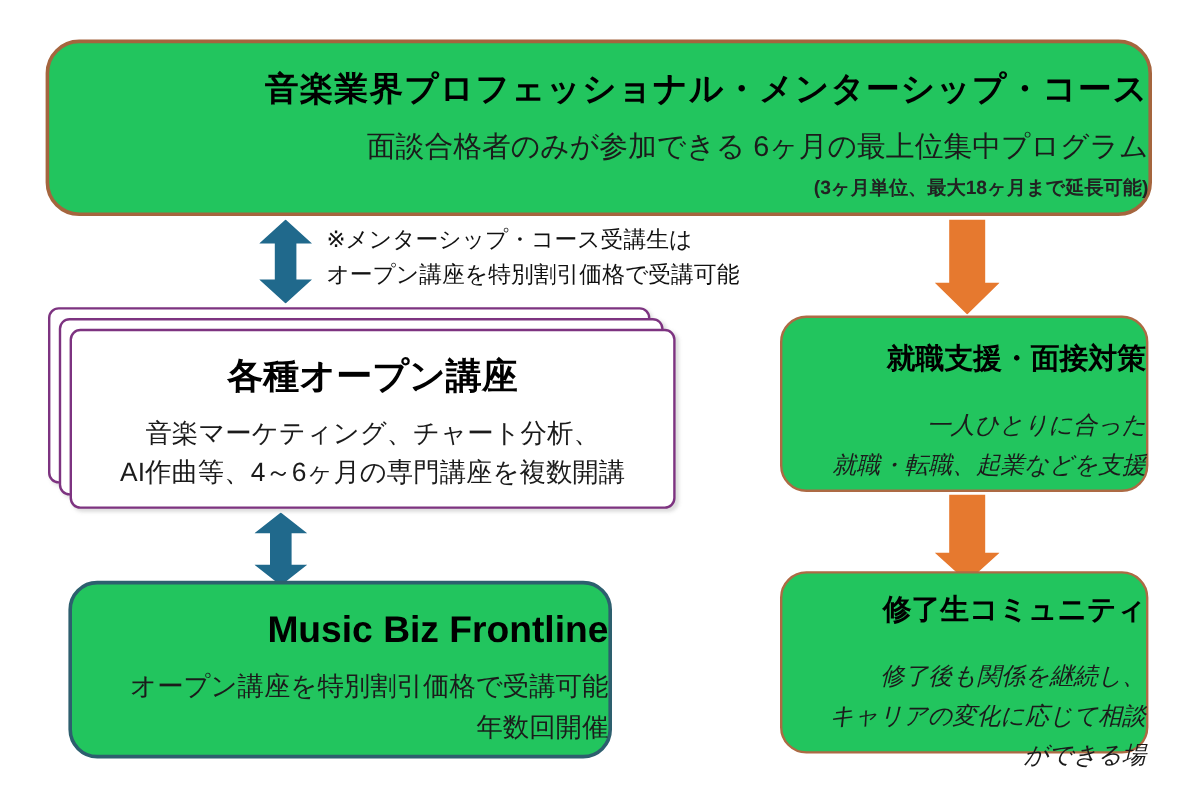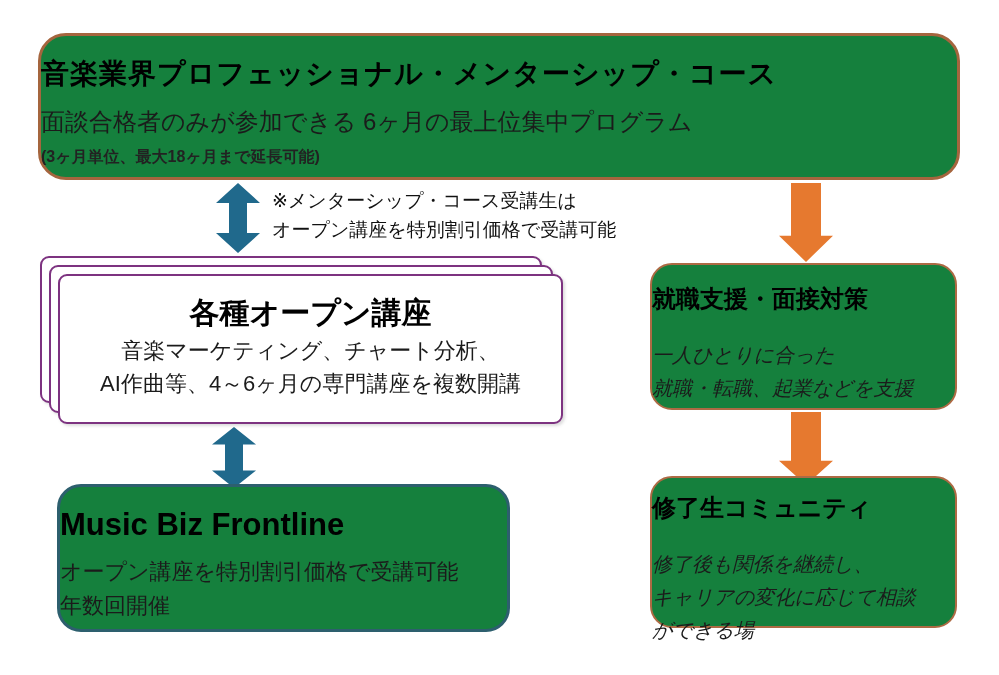--- a/index.html
+++ b/index.html
@@ -1,21 +1,21 @@
 <!DOCTYPE html>
 <html lang="ja" style="--top-border: #a5653e; --right-border: #ad6a44; --purple-border: #7d3380; --teal-border: #2d5f6e; --teal-arrow: #20698c; --orange-arrow: #e6792f;"><head>
 <meta charset="utf-8">
 <style>
   html,body{margin:0;padding:0;background:#fff;}
   .canvas{
     position:relative;width:999px;height:675px;background:#ffffff;
     font-family:"Liberation Sans","DejaVu Sans",sans-serif;
     color:#1b1b1b;overflow:hidden;
   }
-  .box{position:absolute;background:#15803d;box-sizing:border-box;text-align:left;}
+  .box{position:absolute;background:#22c55e;box-sizing:border-box;text-align:right;}
 
   
   .top-box{
     left:38px;top:33px;width:922px;height:147px;
     border:3px solid var(--top-border);border-radius:28px;
     padding-top:19px;
   }
   .top-title{font-size:28px;font-weight:bold;color:#000;letter-spacing:1px;}
   .top-subtitle{font-size:24px;margin-top:13px;}
   .top-note{font-size:16px;margin-top:9px;color:#222;font-weight:bold;}
@@ -23,21 +23,21 @@
   
   .stack-layer{
     position:absolute;background:#fff;box-sizing:border-box;
     border:2.5px solid var(--purple-border);border-radius:9px;
     box-shadow:2px 2px 3px rgba(120,120,120,.25);
   }
   .stack-back{left:40px;top:256px;width:502px;height:147px;}
   .stack-mid{left:49px;top:265px;width:504px;height:148px;}
   .stack-front{left:58px;top:274px;width:505px;height:150px;padding-top:17px;text-align:center;}
   .open-title{font-size:30px;font-weight:bold;color:#000;}
-  .open-body{font-size:22px;line-height:33px;}
+  .open-body{font-size:22px;line-height:33px;margin-top:10px;}
 
   
   .frontline-box{
     left:57px;top:484px;width:453px;height:148px;
     border:3px solid var(--teal-border);border-radius:24px;
     padding-top:20px;
   }
   .frontline-title{font-size:31px;font-weight:bold;color:#000;}
   .frontline-body{font-size:22px;line-height:34px;margin-top:12px;}
 

